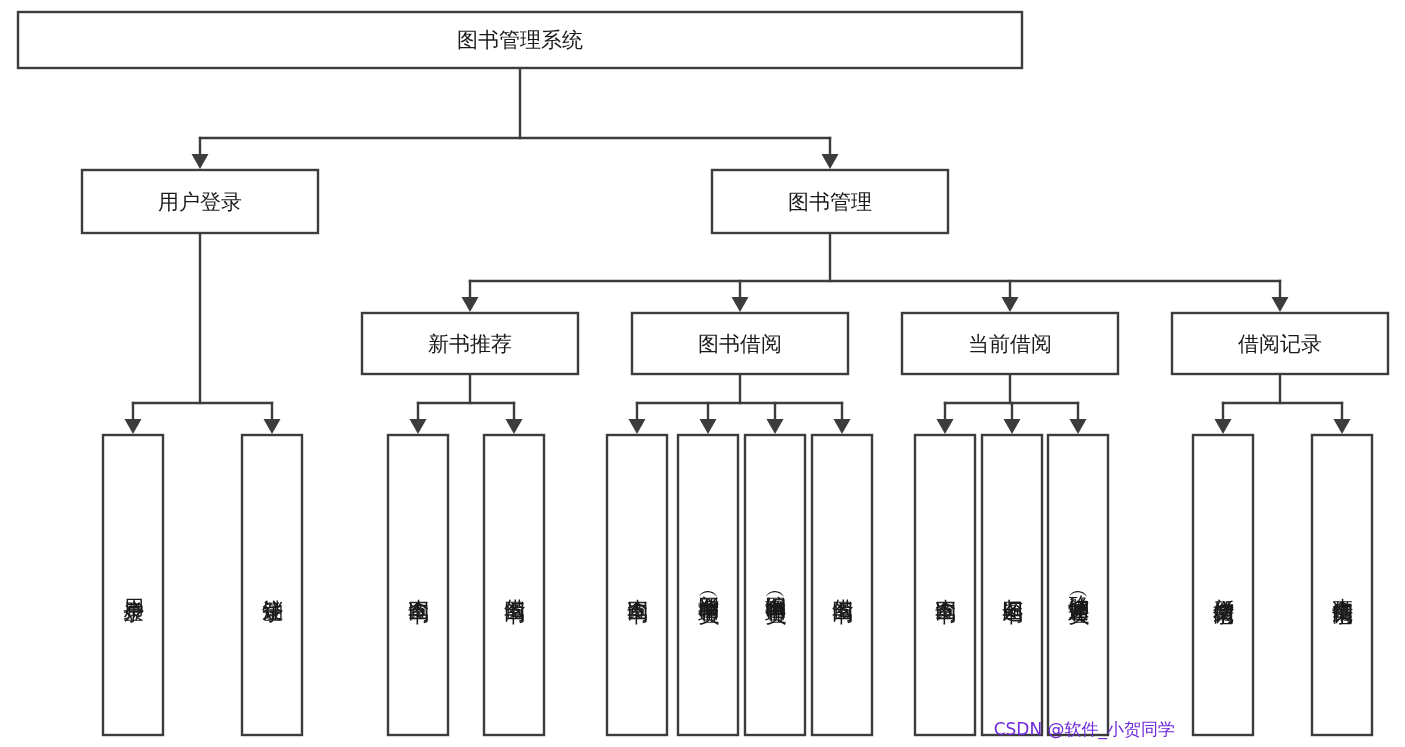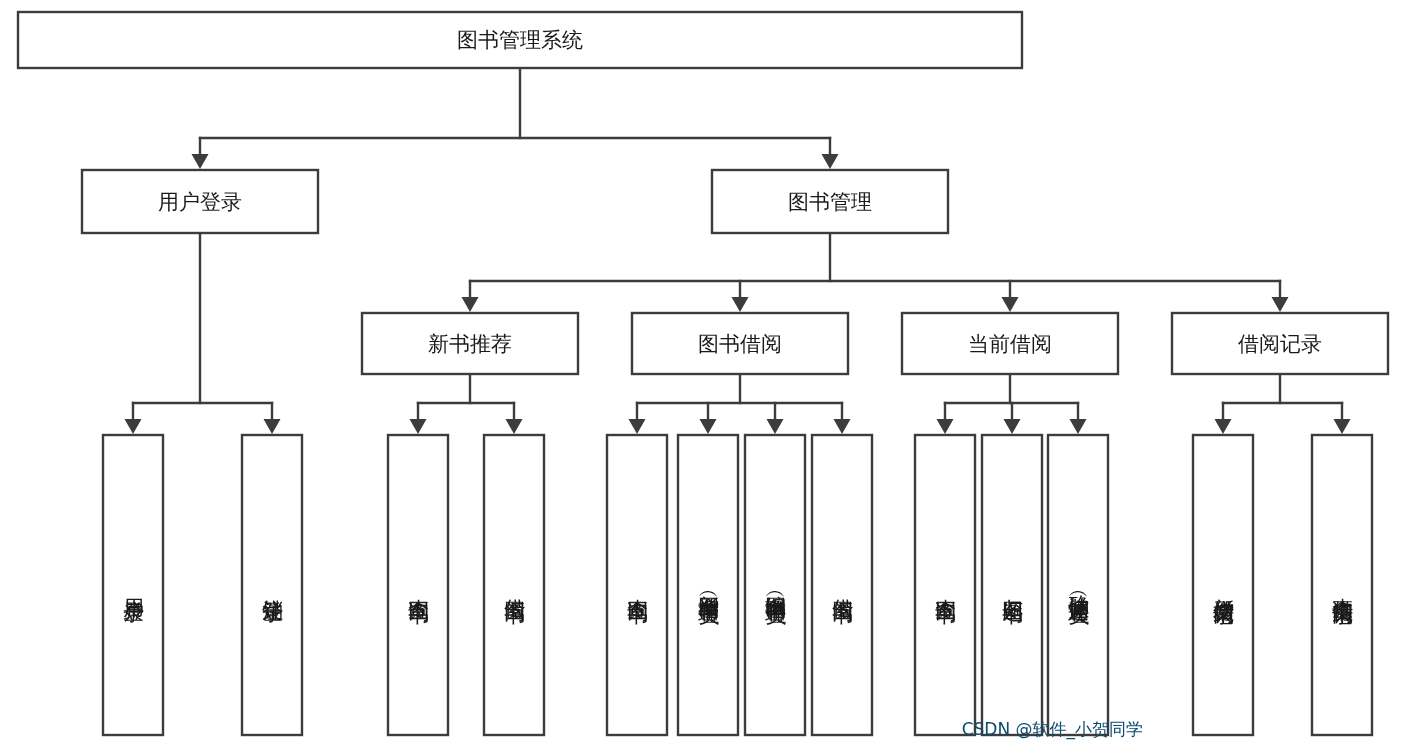--- a/index.html
+++ b/index.html
@@ -11,20 +11,21 @@
     width: 1405px;
     height: 747px;
     font-family: "DejaVu Sans", "Liberation Sans", sans-serif;
     overflow: hidden;
   }
   #diagram-root {
     position: relative;
     width: 1157px;
     height: 747px;
     background: #ffffff;
+    padding-left: 32px;
   }
   svg#tree-svg {
     position: absolute;
     left: 0;
     top: 0;
     width: 1405px;
     height: 747px;
   }
   .node-box {
     fill: #ffffff;
@@ -62,21 +63,21 @@
     justify-content: center;
     white-space: nowrap;
     user-select: none;
   }
   .watermark {
     position: absolute;
     right: 14px;
     bottom: 6px;
     font-family: "DejaVu Sans", "Liberation Sans", sans-serif;
     font-size: 17px;
-    color: #0c4a6e;
+    color: #6d28d9;
     white-space: nowrap;
     user-select: none;
   }
 </style>
 </head>
 <body>
 
 <div id="diagram-root">
 
   <svg id="tree-svg" viewBox="0 0 1405 747">

